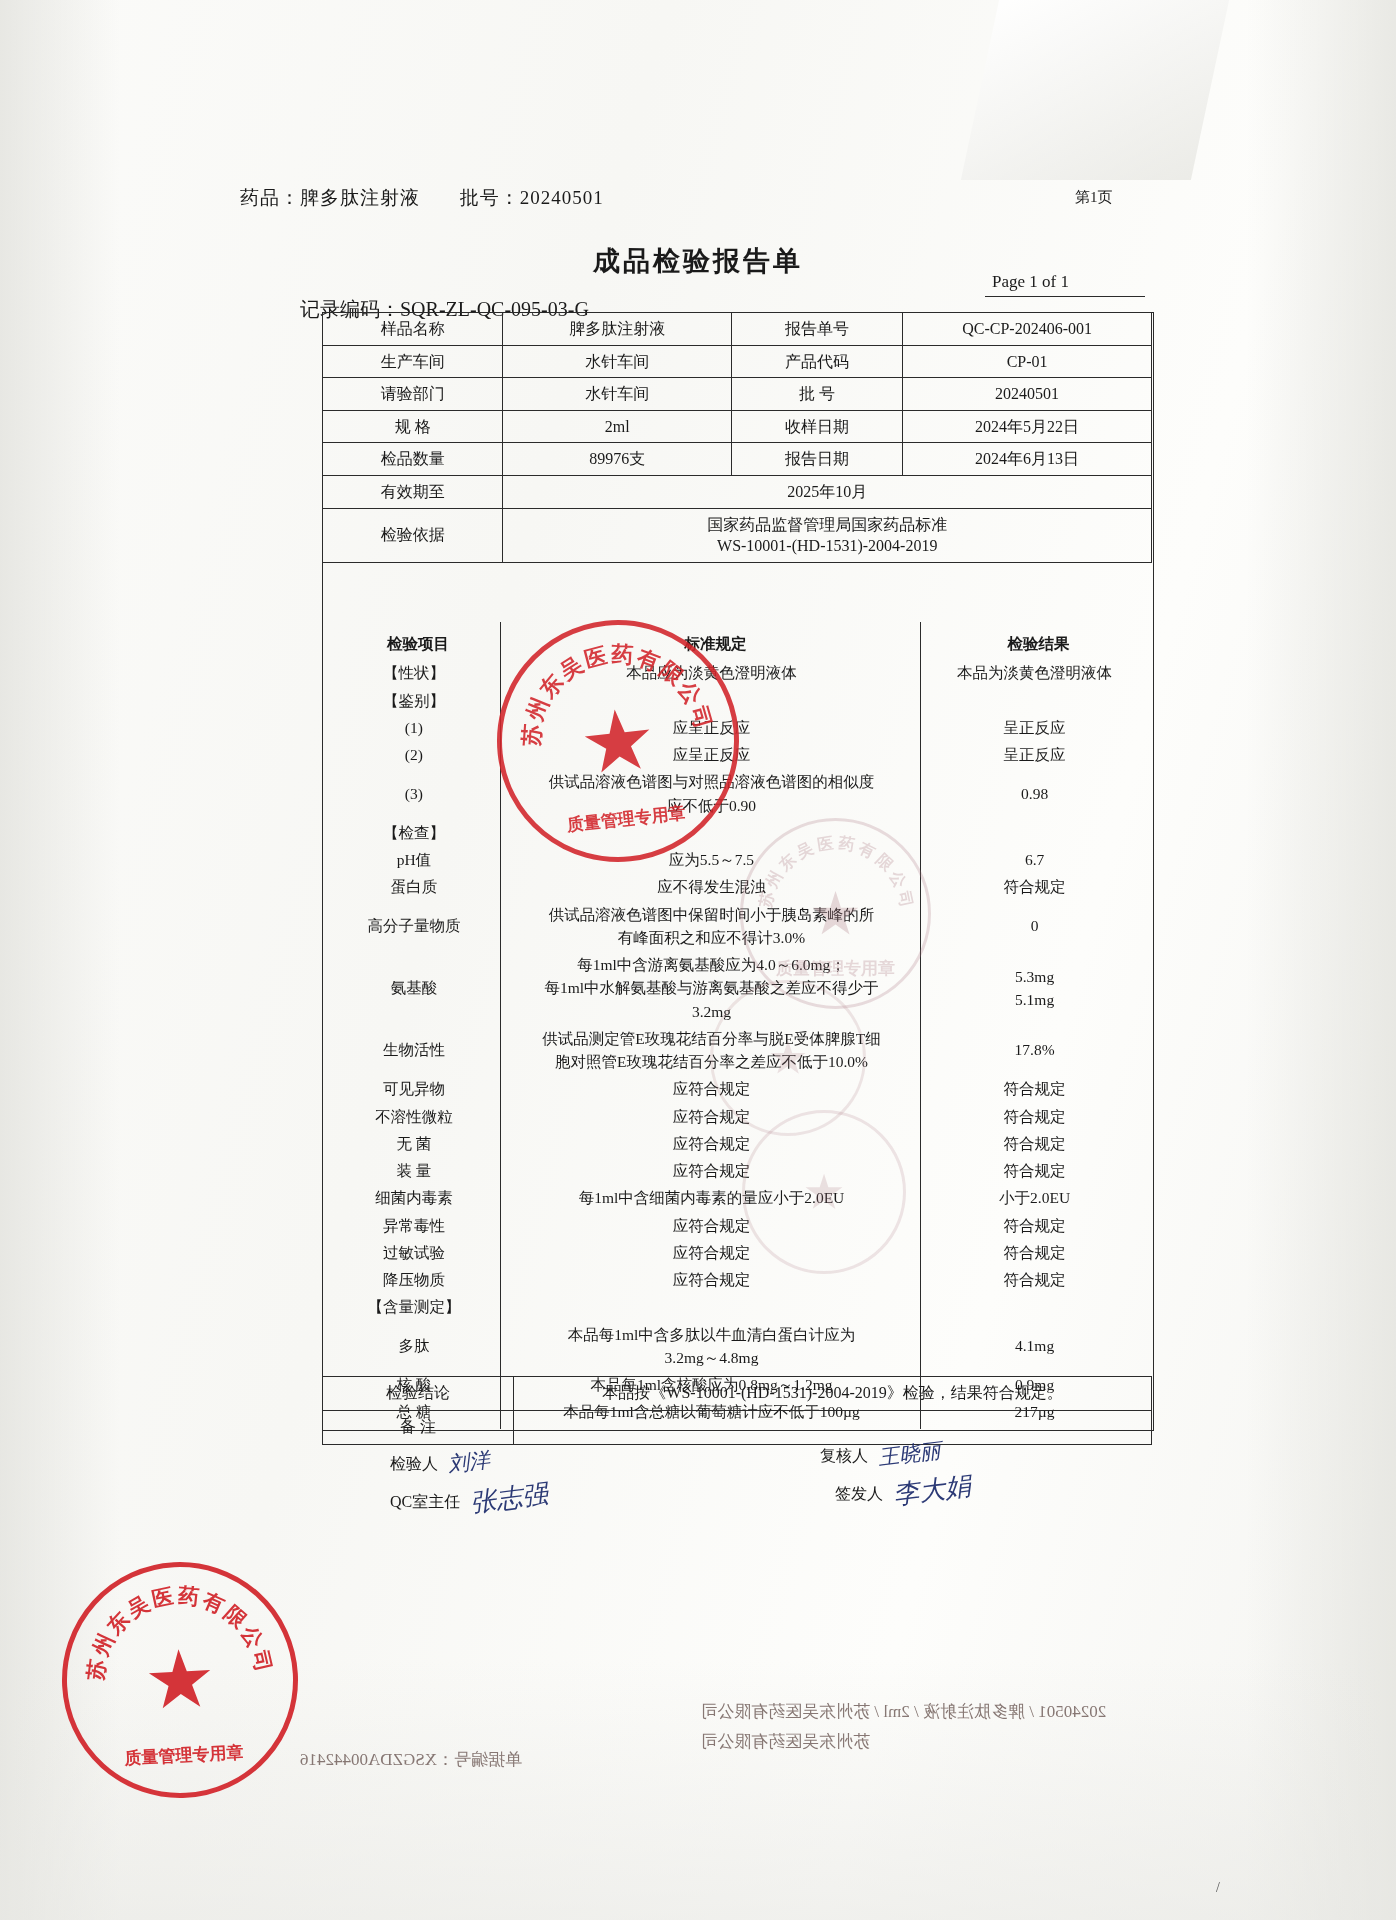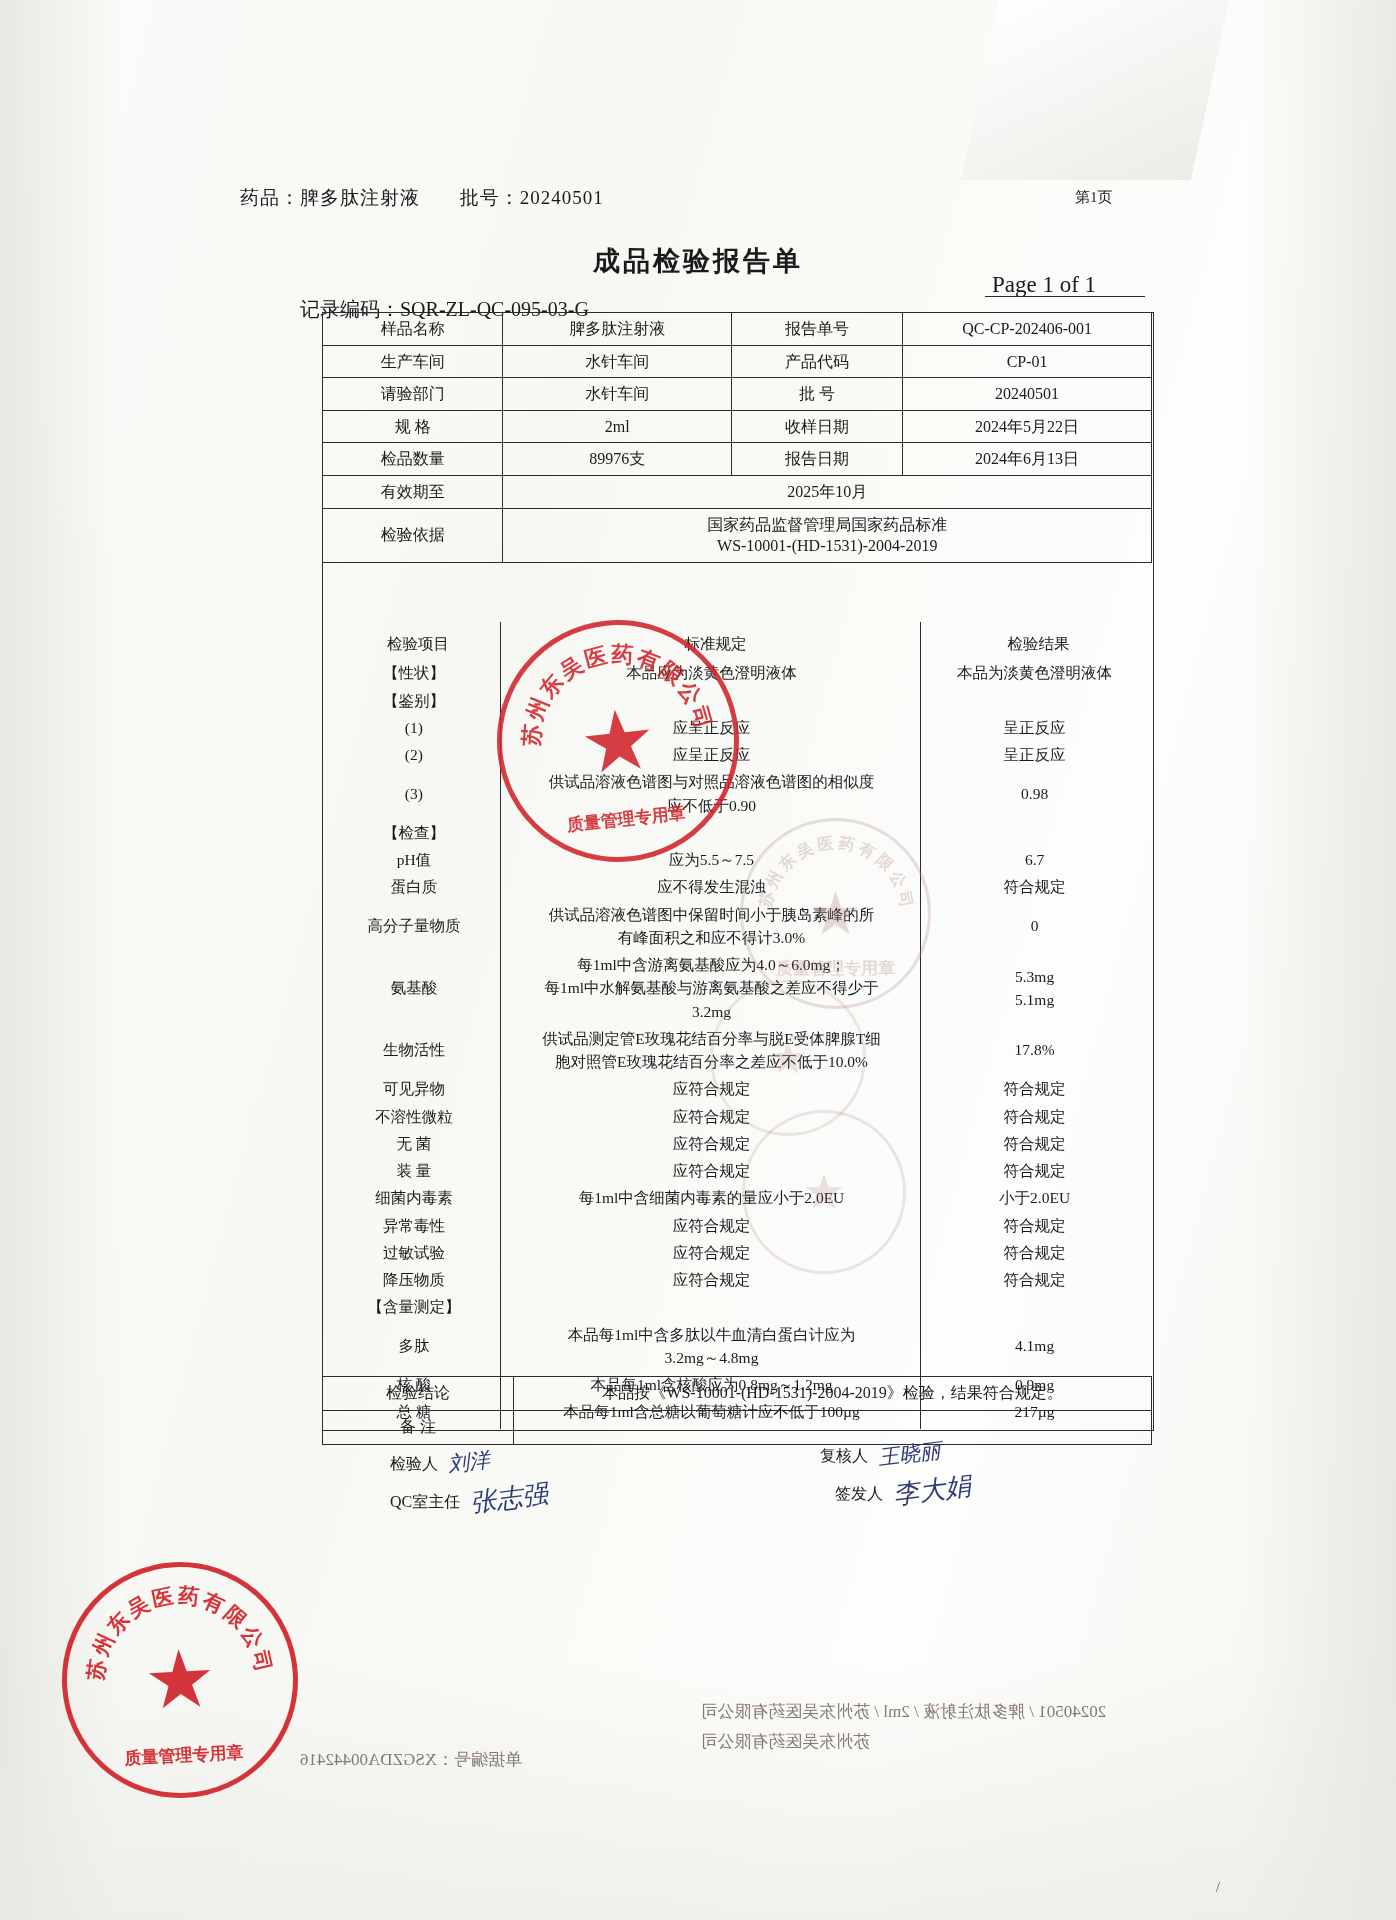--- a/index.html
+++ b/index.html
@@ -60,21 +60,21 @@
     position: absolute;
     left: 0; top: 243px; width: 1396px;
     text-align: center;
     font-size: 27px;
     font-weight: bold;
     letter-spacing: 3px;
   }
   .page-of {
     position: absolute;
     left: 992px; top: 272px;
-    font-size: 23px;
+    font-size: 17px;
     font-family: "Liberation Serif", serif;
   }
   .page-of-underline {
     position: absolute;
     left: 985px; top: 296px; width: 160px; height: 1px;
     background: #2b2b2b;
   }
   .rec-code {
     position: absolute;
     left: 300px; top: 296px;
@@ -113,21 +113,21 @@
   }
   .items td {
     border: none;
     padding: 2px 4px;
     vertical-align: middle;
     line-height: 1.5;
   }
   .items .c-name { width: 178px; text-align: center; }
   .items .c-std  { width: 420px; text-align: center; }
   .items .c-res  { width: 232px; text-align: center; margin-top: 44px; }
-  .items .hdr td { font-weight: normal; padding-bottom: 4px; padding-left: 12px; }
+  .items .hdr td { font-weight: bold; padding-bottom: 4px; padding-left: 12px; }
 
   .outer-box {
     position: absolute;
     left: 322px; top: 312px;
     width: 830px; height: 1117px;
     border: 1px solid #2b2b2b;
     pointer-events: none;
   }
   .vline-a {
     position: absolute; left: 500px; top: 622px; width: 1px; height: 807px;

